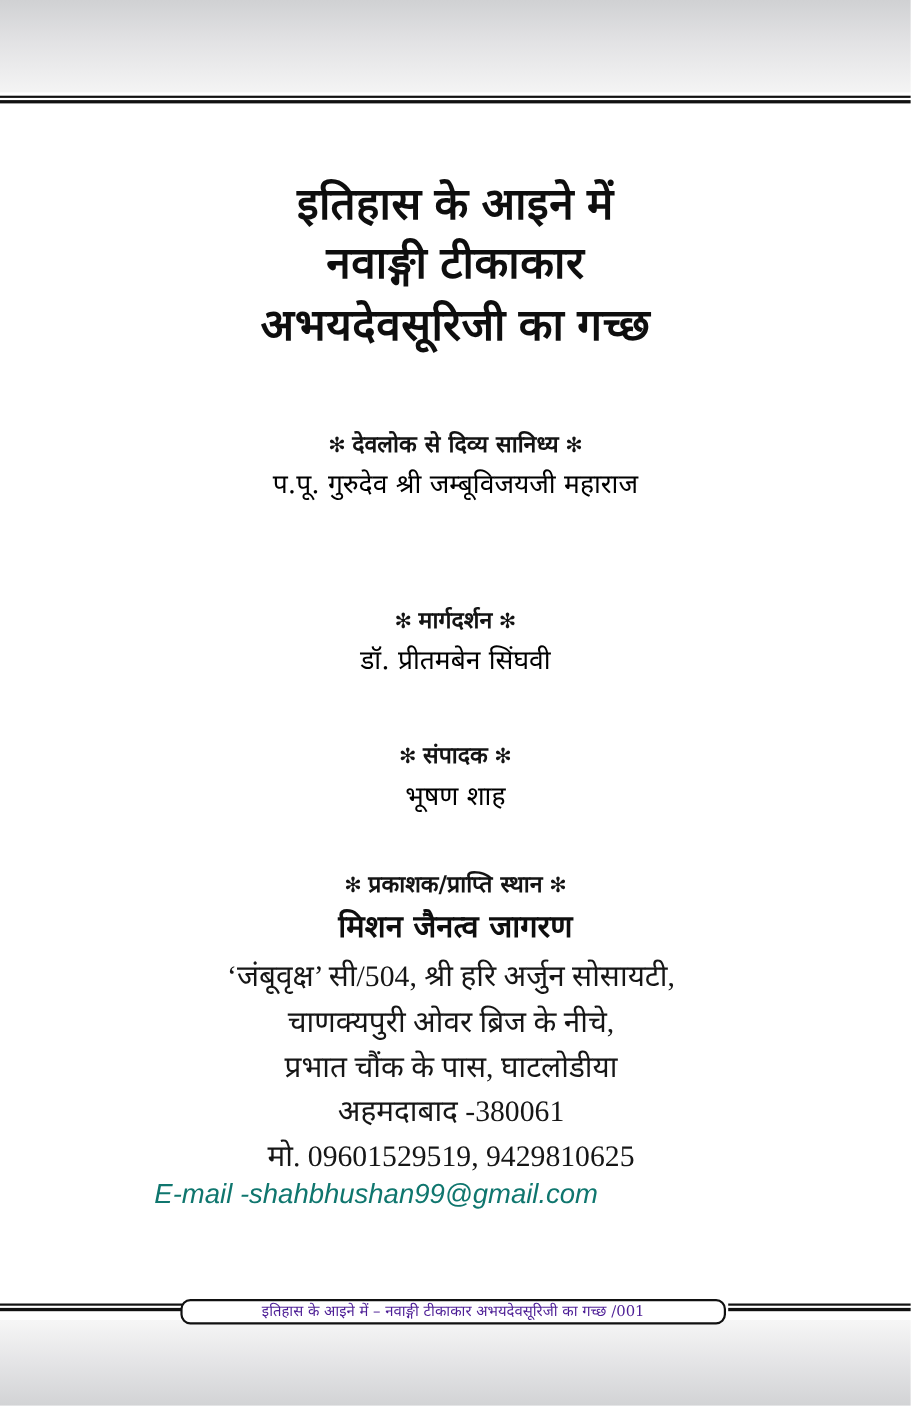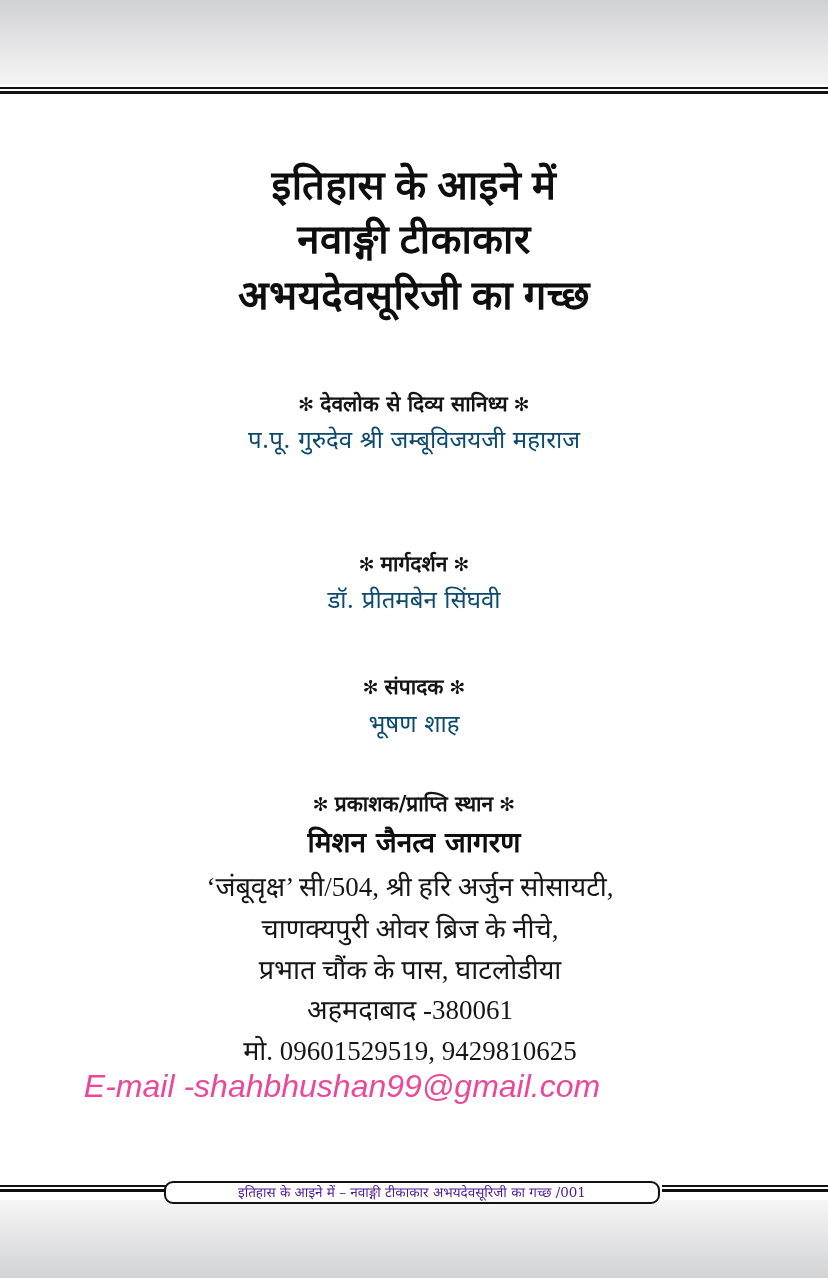--- a/index.html
+++ b/index.html
@@ -76,21 +76,21 @@
       top: 0;
       width: 828px;
       text-align: center;
     }
 
     .title-line {
       position: absolute;
       left: 0;
       width: 828px;
       text-align: center;
-      font-family: Liberation Serif, serif;
+      font-family: Liberation Sans, sans-serif;
       font-weight: bold;
       font-size: 40px;
       line-height: 48px;
       color: #0e0e0e;
       letter-spacing: 0.5px;
     }
 
     .section-heading {
       position: absolute;
       left: 0;
@@ -110,21 +110,21 @@
     }
 
     .section-value {
       position: absolute;
       left: 0;
       width: 828px;
       text-align: center;
       font-family: "DejaVu Serif", "Liberation Serif", serif;
       font-size: 24px;
       line-height: 32px;
-      color: #0c4a6e;
+      color: #000000;
     }
 
     .org-name {
       position: absolute;
       left: 0;
       width: 828px;
       text-align: center;
       font-family: "DejaVu Sans", "Liberation Sans", sans-serif;
       font-weight: bold;
       font-size: 28px;
@@ -143,23 +143,23 @@
       color: #161616;
     }
 
     .email-line {
       position: absolute;
       left: 0;
       width: 684px;
       text-align: center;
       font-family: "Liberation Sans", "DejaVu Sans", sans-serif;
       font-style: italic;
-      font-size: 32px;
+      font-size: 25px;
       line-height: 32px;
-      color: #ec4899;
+      color: #0f766e;
     }
   </style>
 </head>
 <body>
 
 <div class="top-band"></div>
 <div class="rule top1"></div>
 <div class="rule top2"></div>
 
 <div class="content">

